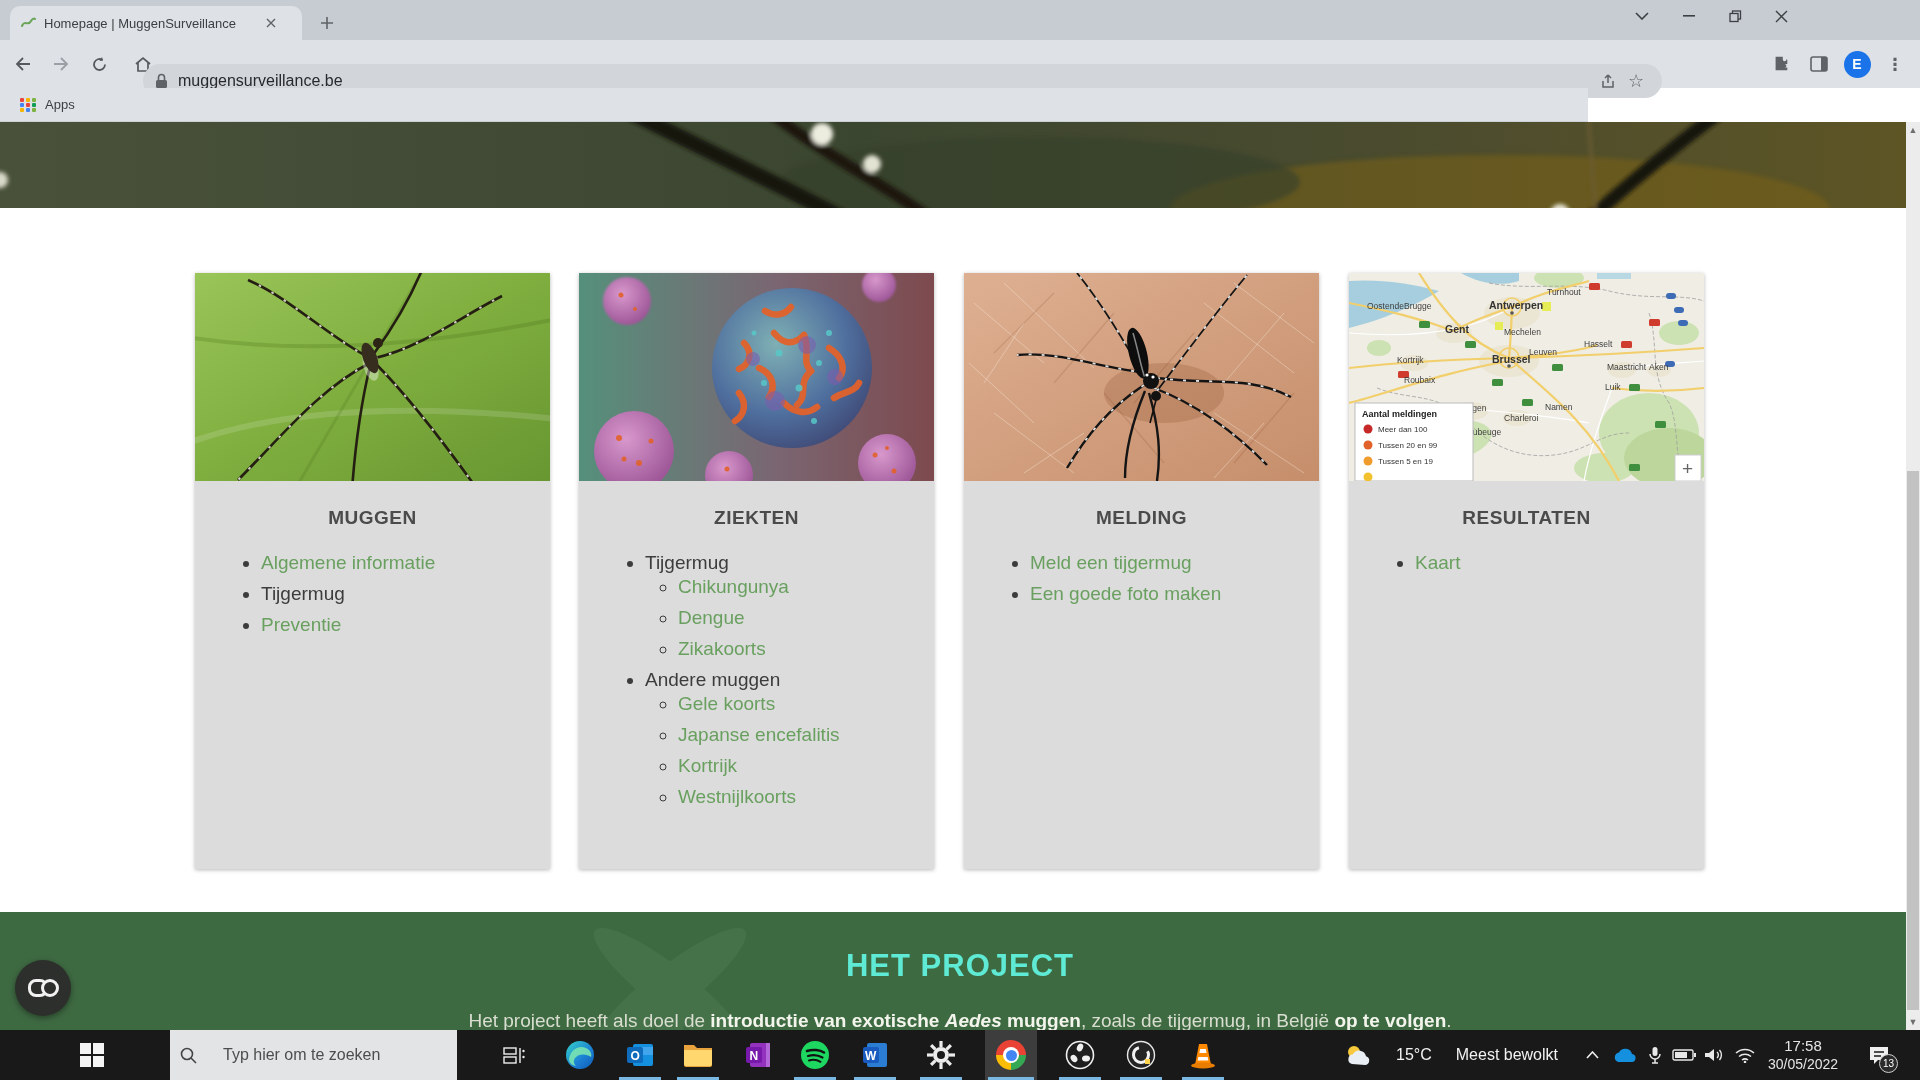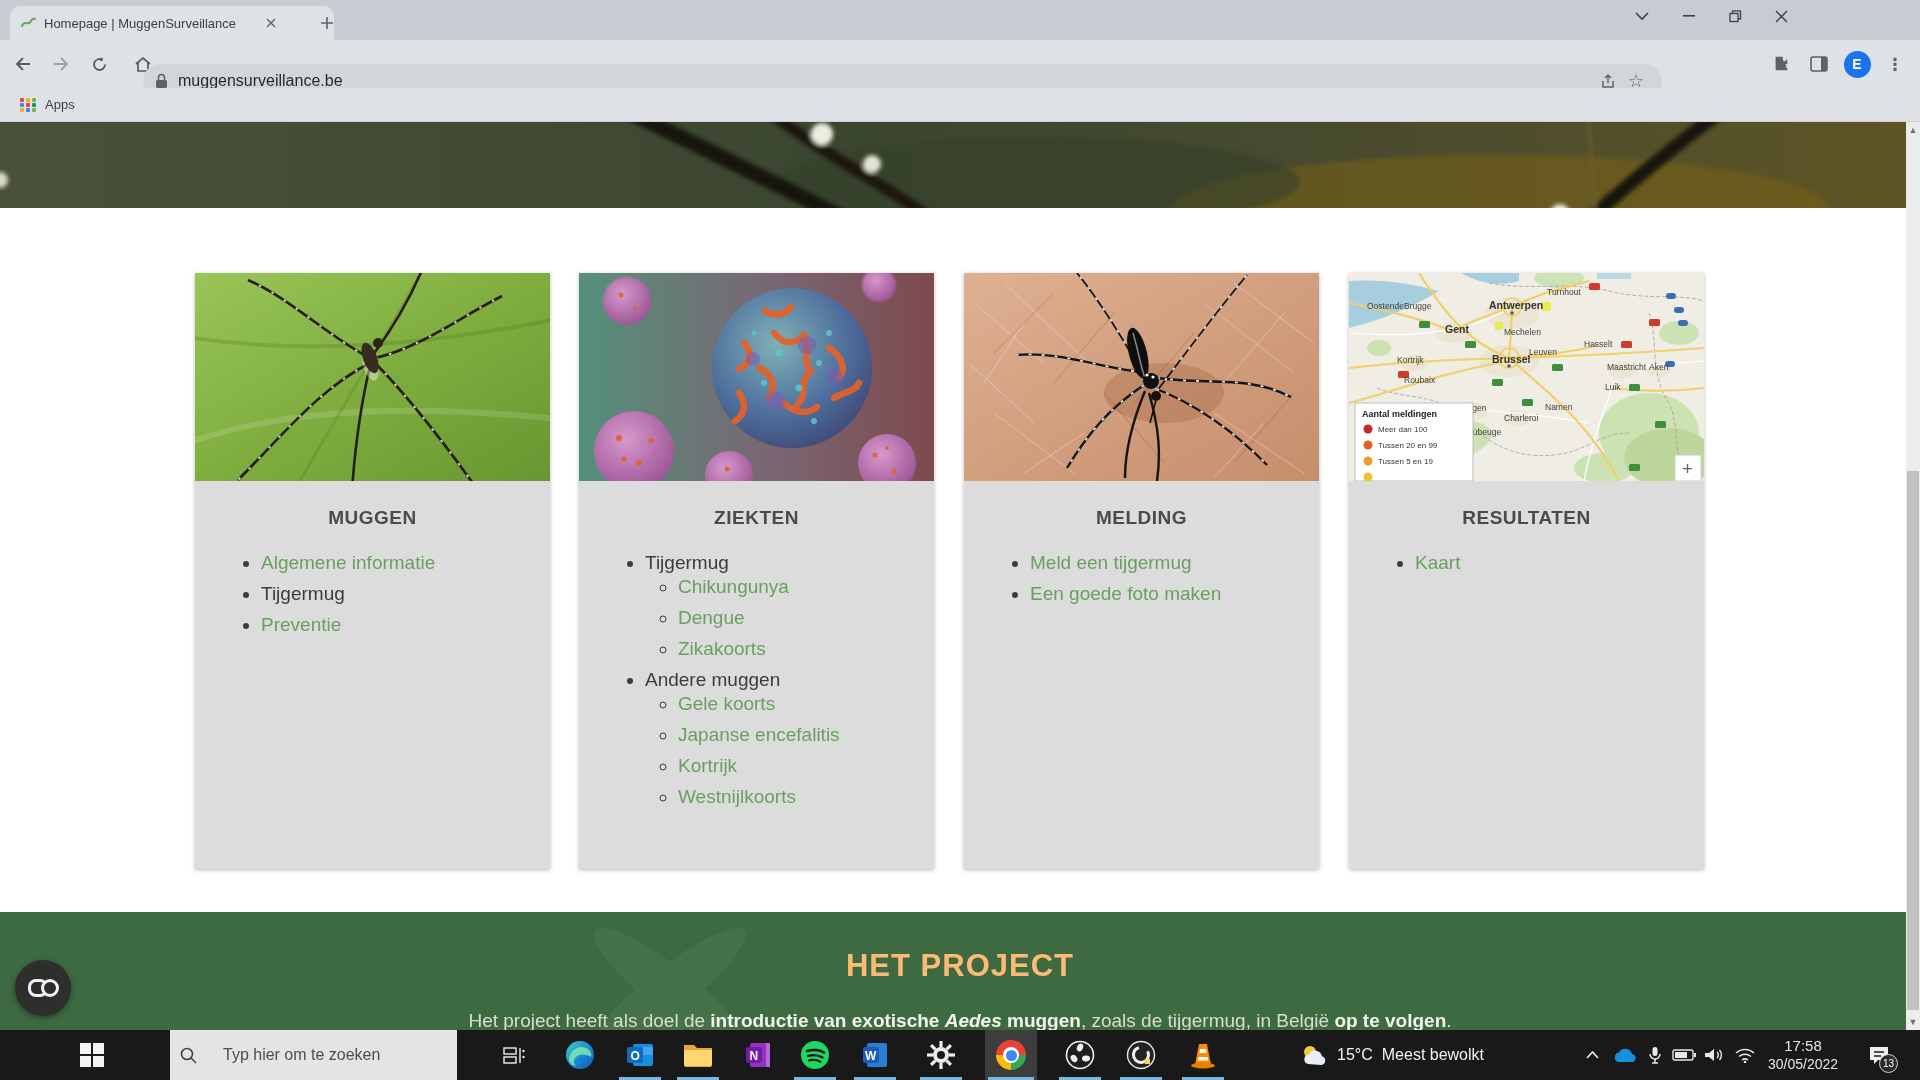--- a/index.html
+++ b/index.html
@@ -1,54 +1,54 @@
 <!DOCTYPE html>
 <html><head>
 <meta charset="utf-8">
 <style>
   *{margin:0;padding:0;box-sizing:border-box;font-family:"Liberation Sans","DejaVu Sans",sans-serif}
   html,body{width:1920px;height:1080px;overflow:hidden;background:#fff}
   .screen{position:relative;width:1920px;height:1080px;overflow:hidden}
 
   
   .titlebar{position:absolute;top:0;left:0;width:1920px;height:40px;background:#c7ccd2}
-  .tab{position:absolute;left:10px;top:6px;width:324px;height:34px;background:#dee2e6;border-radius:10px 10px 0 0;display:flex;align-items:center;padding:0 10px}
+  .tab{position:absolute;left:10px;top:6px;width:292px;height:34px;background:#dee2e6;border-radius:10px 10px 0 0;display:flex;align-items:center;padding:0 10px}
   .tab-title{font-size:13px;color:#3c4043;white-space:nowrap;overflow:hidden;text-overflow:ellipsis;width:212px;margin-left:8px}
   .tab-close{margin-left:6px;width:18px;height:18px;display:flex;align-items:center;justify-content:center;border-radius:50%;cursor:pointer}
   .newtab{position:absolute;left:314px;top:10px;width:26px;height:26px;display:flex;align-items:center;justify-content:center;border-radius:50%}
   .wctrl{position:absolute;top:0;height:32px;display:flex;align-items:center;justify-content:center}
   .toolbar{position:absolute;top:40px;left:0;width:1920px;height:48px;background:#dee2e6;display:flex;align-items:center}
   .navbtn{width:30px;height:30px;display:flex;align-items:center;justify-content:center;border-radius:50%;margin-left:8px}
   .omnibox{position:absolute;left:143px;top:64px;width:1519px;height:34px;background:#d2d6db;border-radius:17px;display:flex;align-items:center;padding:0 12px}
   .url{font-size:16px;color:#27292d;margin-left:10px;flex:1}
   .obx-btn{width:28px;height:28px;display:flex;align-items:center;justify-content:center;border-radius:50%}
   .tb-right{position:absolute;right:0;top:40px;height:48px;display:flex;align-items:center}
   .avatar{width:27px;height:27px;border-radius:50%;background:#1a73e8;color:#fff;font-size:14px;font-weight:bold;display:flex;align-items:center;justify-content:center}
-  .bookmarks{position:absolute;top:88px;left:0;width:1920px;height:34px;background:#dee2e6;border-bottom:1px solid #cbd0d5;display:flex;align-items:center}
+  .bookmarks{position:absolute;top:88px;left:0;width:1588px;height:34px;background:#dee2e6;border-bottom:1px solid #cbd0d5;display:flex;align-items:center}
   .bm-item{display:flex;align-items:center;margin-left:20px;gap:8px}
   .bm-label{font-size:13px;color:#3c4043}
   .appgrid{display:grid;grid-template-columns:repeat(3,5px);grid-gap:1px}
   .appgrid i{width:4px;height:4px;border-radius:1px;display:block}
 
   
   .page{position:absolute;top:122px;left:0;width:1920px;height:908px;background:#fff;overflow:hidden}
   .hero{position:absolute;top:0;left:0;width:1920px;height:86px}
   .cards{position:absolute;top:151px;left:0;width:1920px;height:596px}
   .card{position:absolute;top:0;width:355px;height:596px;background:#dcdcdc;box-shadow:0 1px 4px rgba(0,0,0,.28)}
   .card:nth-child(1){left:195px}.card:nth-child(2){left:579px}
   .card:nth-child(3){left:964px}.card:nth-child(4){left:1349px}
   .card-img{width:355px;height:208px;display:block}
   .card h3{margin-top:26px;text-align:center;font-size:19px;letter-spacing:.5px;color:#4b4b4b}
   .card ul{margin:24px 0 0;padding-left:66px;font-size:19px;color:#3c3c3c;list-style:disc}
   .card ul li{margin-bottom:11px;line-height:20px}
   .card ul.sub{list-style:circle;padding-left:33px;margin:4px 0 0}
   a.glink{color:#69a05f;text-decoration:none;cursor:pointer}
 
   .project{position:absolute;top:790px;left:0;width:1920px;height:170px;background:#3e6a42;overflow:hidden}
-  .project h2{margin-top:36px;text-align:center;font-size:31px;letter-spacing:1px;color:#fdba74}
+  .project h2{margin-top:36px;text-align:center;font-size:31px;letter-spacing:1px;color:#5eead4}
   .proj-p{position:absolute;top:96px;width:100%;text-align:center;font-size:19px;color:#d9ded0;line-height:26px}
   .proj-p b{color:#f3f5ec}
   .watermark{position:absolute;left:540px;top:2px;opacity:.55}
 
   .widget-btn{position:absolute;left:15px;top:838px;width:56px;height:56px;border-radius:50%;background:#2d2f2c;box-shadow:0 2px 6px rgba(0,0,0,.4);display:flex;align-items:center;justify-content:center;gap:0}
   .widget-btn .sq{width:20px;height:18px;border:3px solid #f2f2f2;border-radius:8px}
   .widget-btn .ci{width:18px;height:18px;border:3px solid #f2f2f2;border-radius:50%;margin-left:-7px;background:#2d2f2c}
 
   .scrollbar{position:absolute;right:0;top:0;width:14px;height:908px;background:#ececec}
   .sb-thumb{position:absolute;left:1px;top:349px;width:12px;height:539px;background:#c2c2c2}
@@ -679,21 +679,21 @@
     </div>
     <div class="appslot run" style="left:1179px">
       <svg width="28" height="28" viewBox="0 0 28 28">
         <path d="M10,3 h8 l4,21 h-16 Z" fill="#ff8a00"></path>
         <path d="M11.2,8 h5.6 l.8,4 h-7.2 Z" fill="#fff"></path>
         <path d="M9.4,16 h9.2 l.7,3.5 h-10.6 Z" fill="#fff"></path>
         <ellipse cx="14" cy="24.5" rx="12" ry="3" fill="#e87d00"></ellipse>
       </svg>
     </div>
 
-    <div class="tb-abs" style="left:1300px;gap:9px">
+    <div class="tb-abs" style="left:1344px;gap:24px">
       <svg width="28" height="22" viewBox="0 0 28 22">
         <circle cx="10" cy="8" r="6" fill="#f8c93c"></circle>
         <path d="M8,20 a5,5 0 0 1 1,-9.8 a7,7 0 0 1 13,2 a4.5,4.5 0 0 1 -1,8.8 Z" fill="#e8eef4"></path>
       </svg>
       <span class="tray-txt">15°C</span>
       <span class="tray-txt">Meest bewolkt</span>
     </div>
     <div class="tb-abs" style="left:1578px;width:28px">
       <svg width="13" height="8" viewBox="0 0 13 8">
           <path d="M1,7 L6.5,1 L12,7" stroke="#eee" stroke-width="1.6" fill="none"></path>

